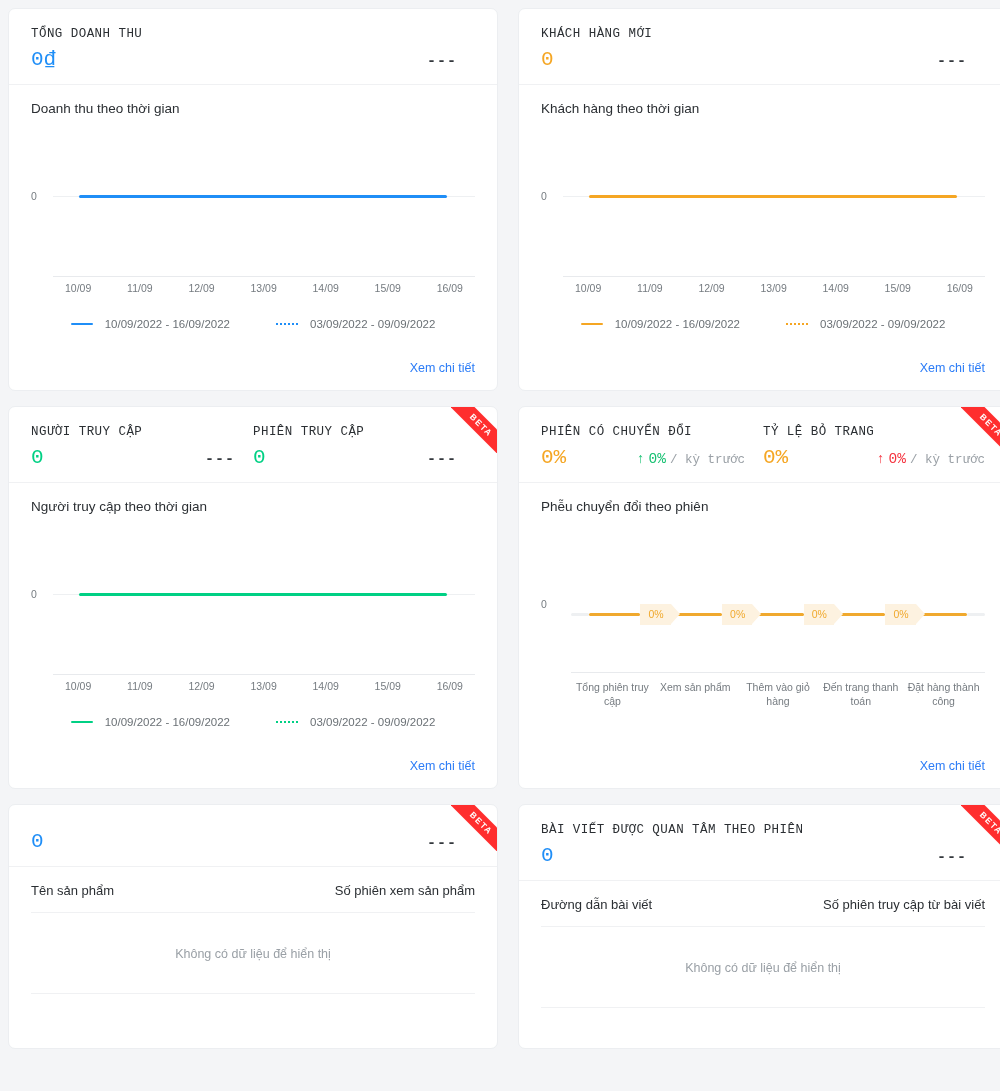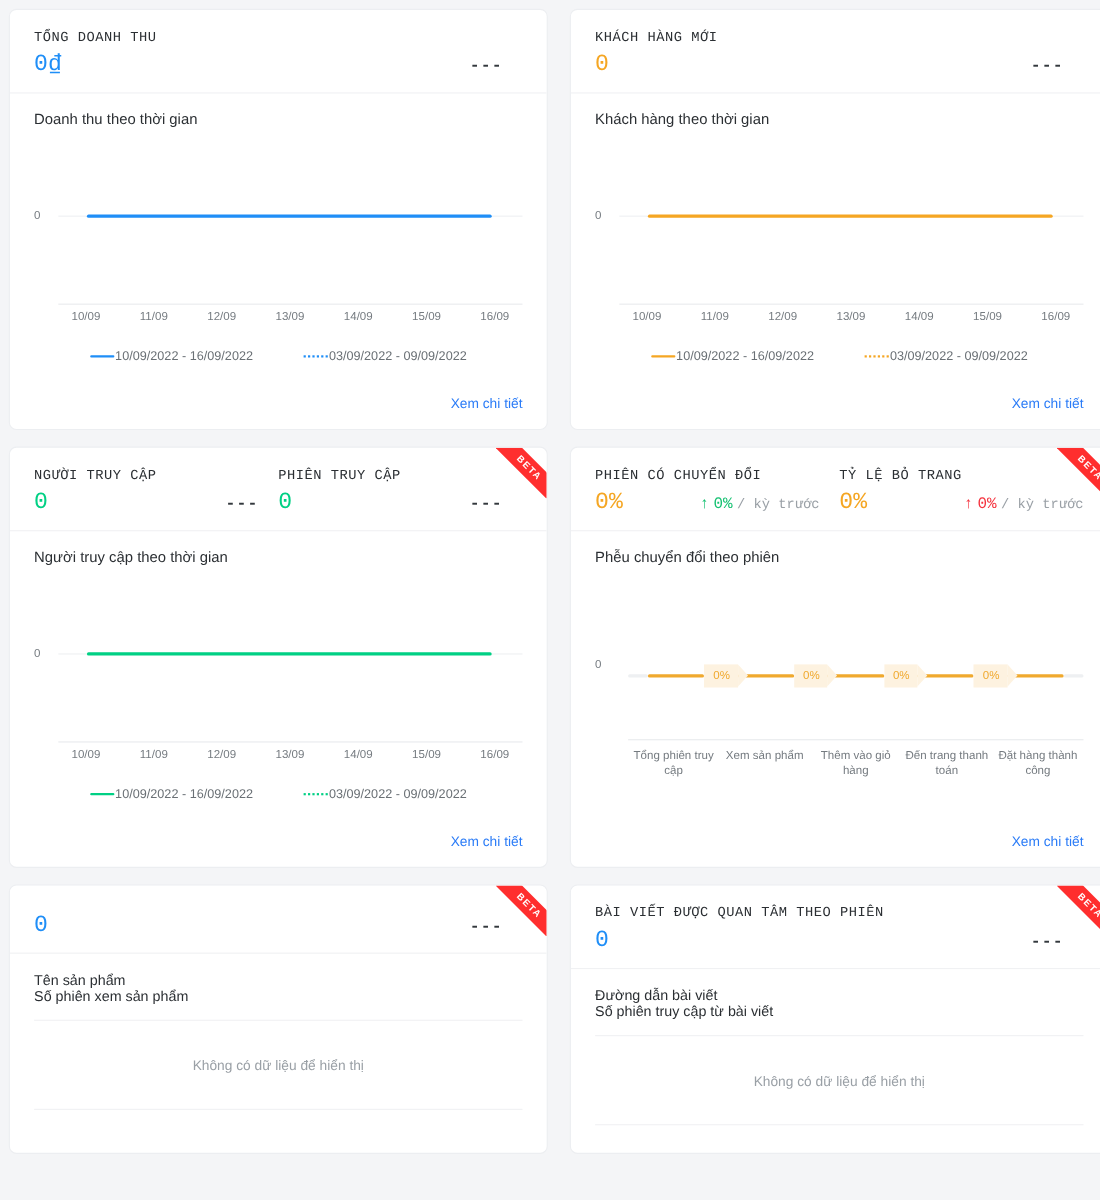--- a/index.html
+++ b/index.html
@@ -100,21 +100,21 @@
   }
   .x-ticks {
     position: absolute; display: flex; justify-content: space-between;
     font-size: 10.5px; color: #757b80;
   }
   .legend {
     display: flex; justify-content: center; gap: 46px;
     font-size: 11.5px; color: #6a7075;
     padding-top: 6px;
   }
-  .legend-item { display: flex; align-items: center; gap: 1px; }
+  .legend-item { display: flex; align-items: center; gap: 12px; }
   .lg-solid { width: 22px; height: 2.5px; border-radius: 2px; display:block; }
   .lg-dotted { width: 22px; height: 0; border-top: 2.5px dotted; display:block; }
 
   .card-foot { padding: 0 22px 14px 22px; text-align: right; margin-top: 43px; }
   .detail-link {
     font-size: 12.5px; color: #2b7cf7; text-decoration: none; cursor: pointer;
   }
 
   
   .funnel-wrap { flex: 1; position: relative; margin-top: 6px; }
@@ -148,21 +148,20 @@
   .fn-label {
     flex: 1; text-align: center; font-size: 10.5px; color: #757b80; line-height: 1.35; padding: 0 2px;
   }
 
   
   .tbl-head {
     display: flex; justify-content: space-between;
     font-size: 13px; color: #2b2f33;
     padding: 16px 0 14px 0;
     border-bottom: 1px solid #f0f1f3;
-    flex-direction: column;
   }
   .tbl-empty {
     text-align: center; font-size: 12.5px; color: #9aa0a6;
     padding: 34px 0 32px 0;
     border-bottom: 1px solid #f0f1f3;
   }
 </style>
 </head>
 <body>
 

